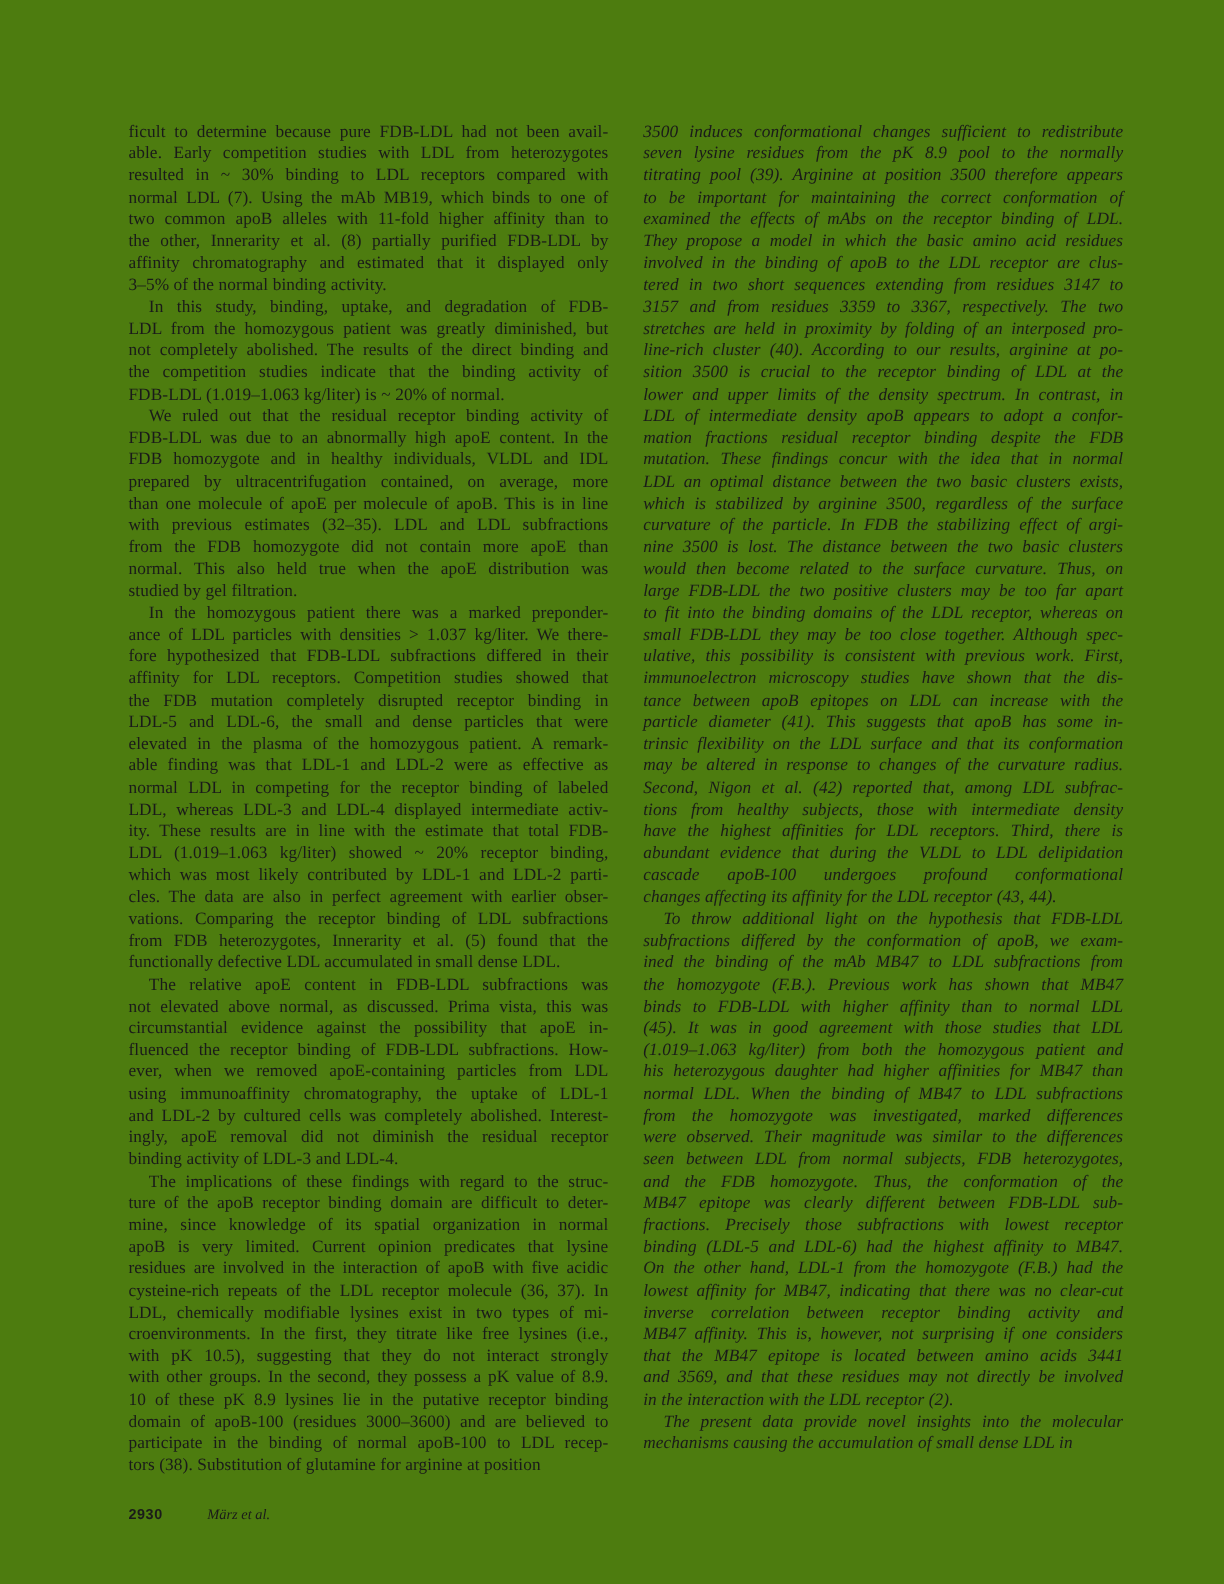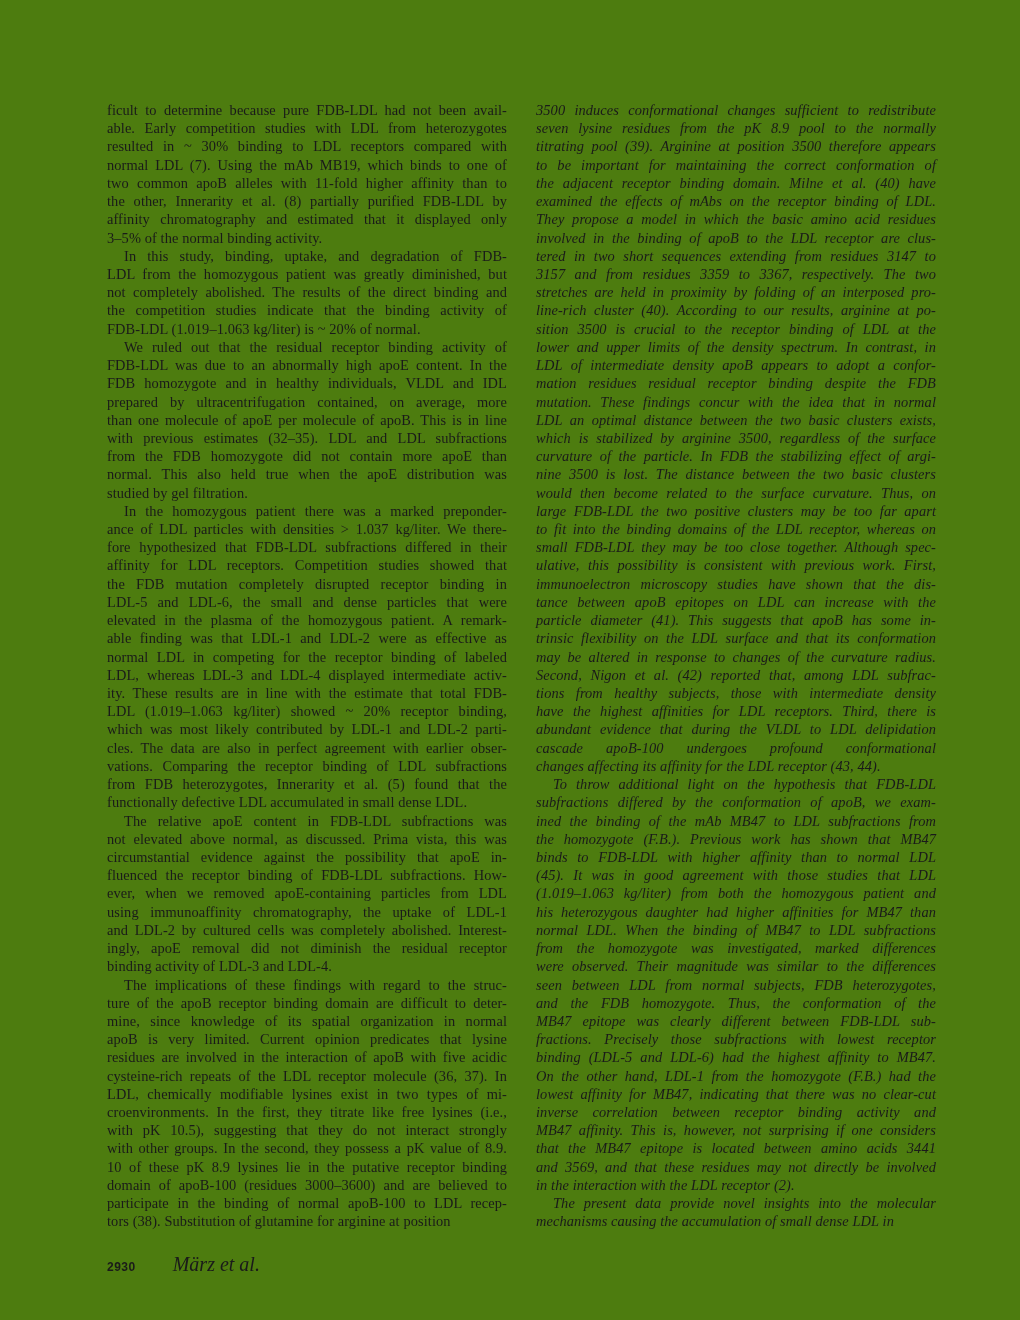--- a/index.html
+++ b/index.html
@@ -47,21 +47,21 @@
   }
   .pageno {
     font-family: "Liberation Sans", "DejaVu Sans", sans-serif;
     font-weight: bold;
     font-size: 12px;
     letter-spacing: 0.5px;
   }
   .runtitle {
     font-family: "Liberation Serif", "DejaVu Serif", serif;
     font-style: italic;
-    font-size: 20px;
+    font-size: 12px;
     margin-left: 37px;
   }
 </style>
 </head>
 <body>
 
 <div class="page">
   <div class="column left">
       <div class="para">
         <div class="tline">ficult to determine because pure FDB-LDL had not been avail-</div>
@@ -137,32 +137,31 @@
         <div class="tline">participate in the binding of normal apoB-100 to LDL recep-</div>
         <div class="tline last">tors (38). Substitution of glutamine for arginine at position</div>
       </div>
     </div>
   <div class="column right">
       <div class="para">
         <div class="tline">3500 induces conformational changes sufficient to redistribute</div>
         <div class="tline">seven lysine residues from the pK 8.9 pool to the normally</div>
         <div class="tline">titrating pool (39). Arginine at position 3500 therefore appears</div>
         <div class="tline">to be important for maintaining the correct conformation of</div>
-        <div class="tline">the adjacent receptor binding domain. Milne et al. (40) have</div>
         <div class="tline">examined the effects of mAbs on the receptor binding of LDL.</div>
         <div class="tline">They propose a model in which the basic amino acid residues</div>
         <div class="tline">involved in the binding of apoB to the LDL receptor are clus-</div>
         <div class="tline">tered in two short sequences extending from residues 3147 to</div>
         <div class="tline">3157 and from residues 3359 to 3367, respectively. The two</div>
         <div class="tline">stretches are held in proximity by folding of an interposed pro-</div>
         <div class="tline">line-rich cluster (40). According to our results, arginine at po-</div>
         <div class="tline">sition 3500 is crucial to the receptor binding of LDL at the</div>
         <div class="tline">lower and upper limits of the density spectrum. In contrast, in</div>
         <div class="tline">LDL of intermediate density apoB appears to adopt a confor-</div>
-        <div class="tline">mation residues residual receptor binding despite the FDB</div>
+        <div class="tline">mation fractions residual receptor binding despite the FDB</div>
         <div class="tline">mutation. These findings concur with the idea that in normal</div>
         <div class="tline">LDL an optimal distance between the two basic clusters exists,</div>
         <div class="tline">which is stabilized by arginine 3500, regardless of the surface</div>
         <div class="tline">curvature of the particle. In FDB the stabilizing effect of argi-</div>
         <div class="tline">nine 3500 is lost. The distance between the two basic clusters</div>
         <div class="tline">would then become related to the surface curvature. Thus, on</div>
         <div class="tline">large FDB-LDL the two positive clusters may be too far apart</div>
         <div class="tline">to fit into the binding domains of the LDL receptor, whereas on</div>
         <div class="tline">small FDB-LDL they may be too close together. Although spec-</div>
         <div class="tline">ulative, this possibility is consistent with previous work. First,</div>

